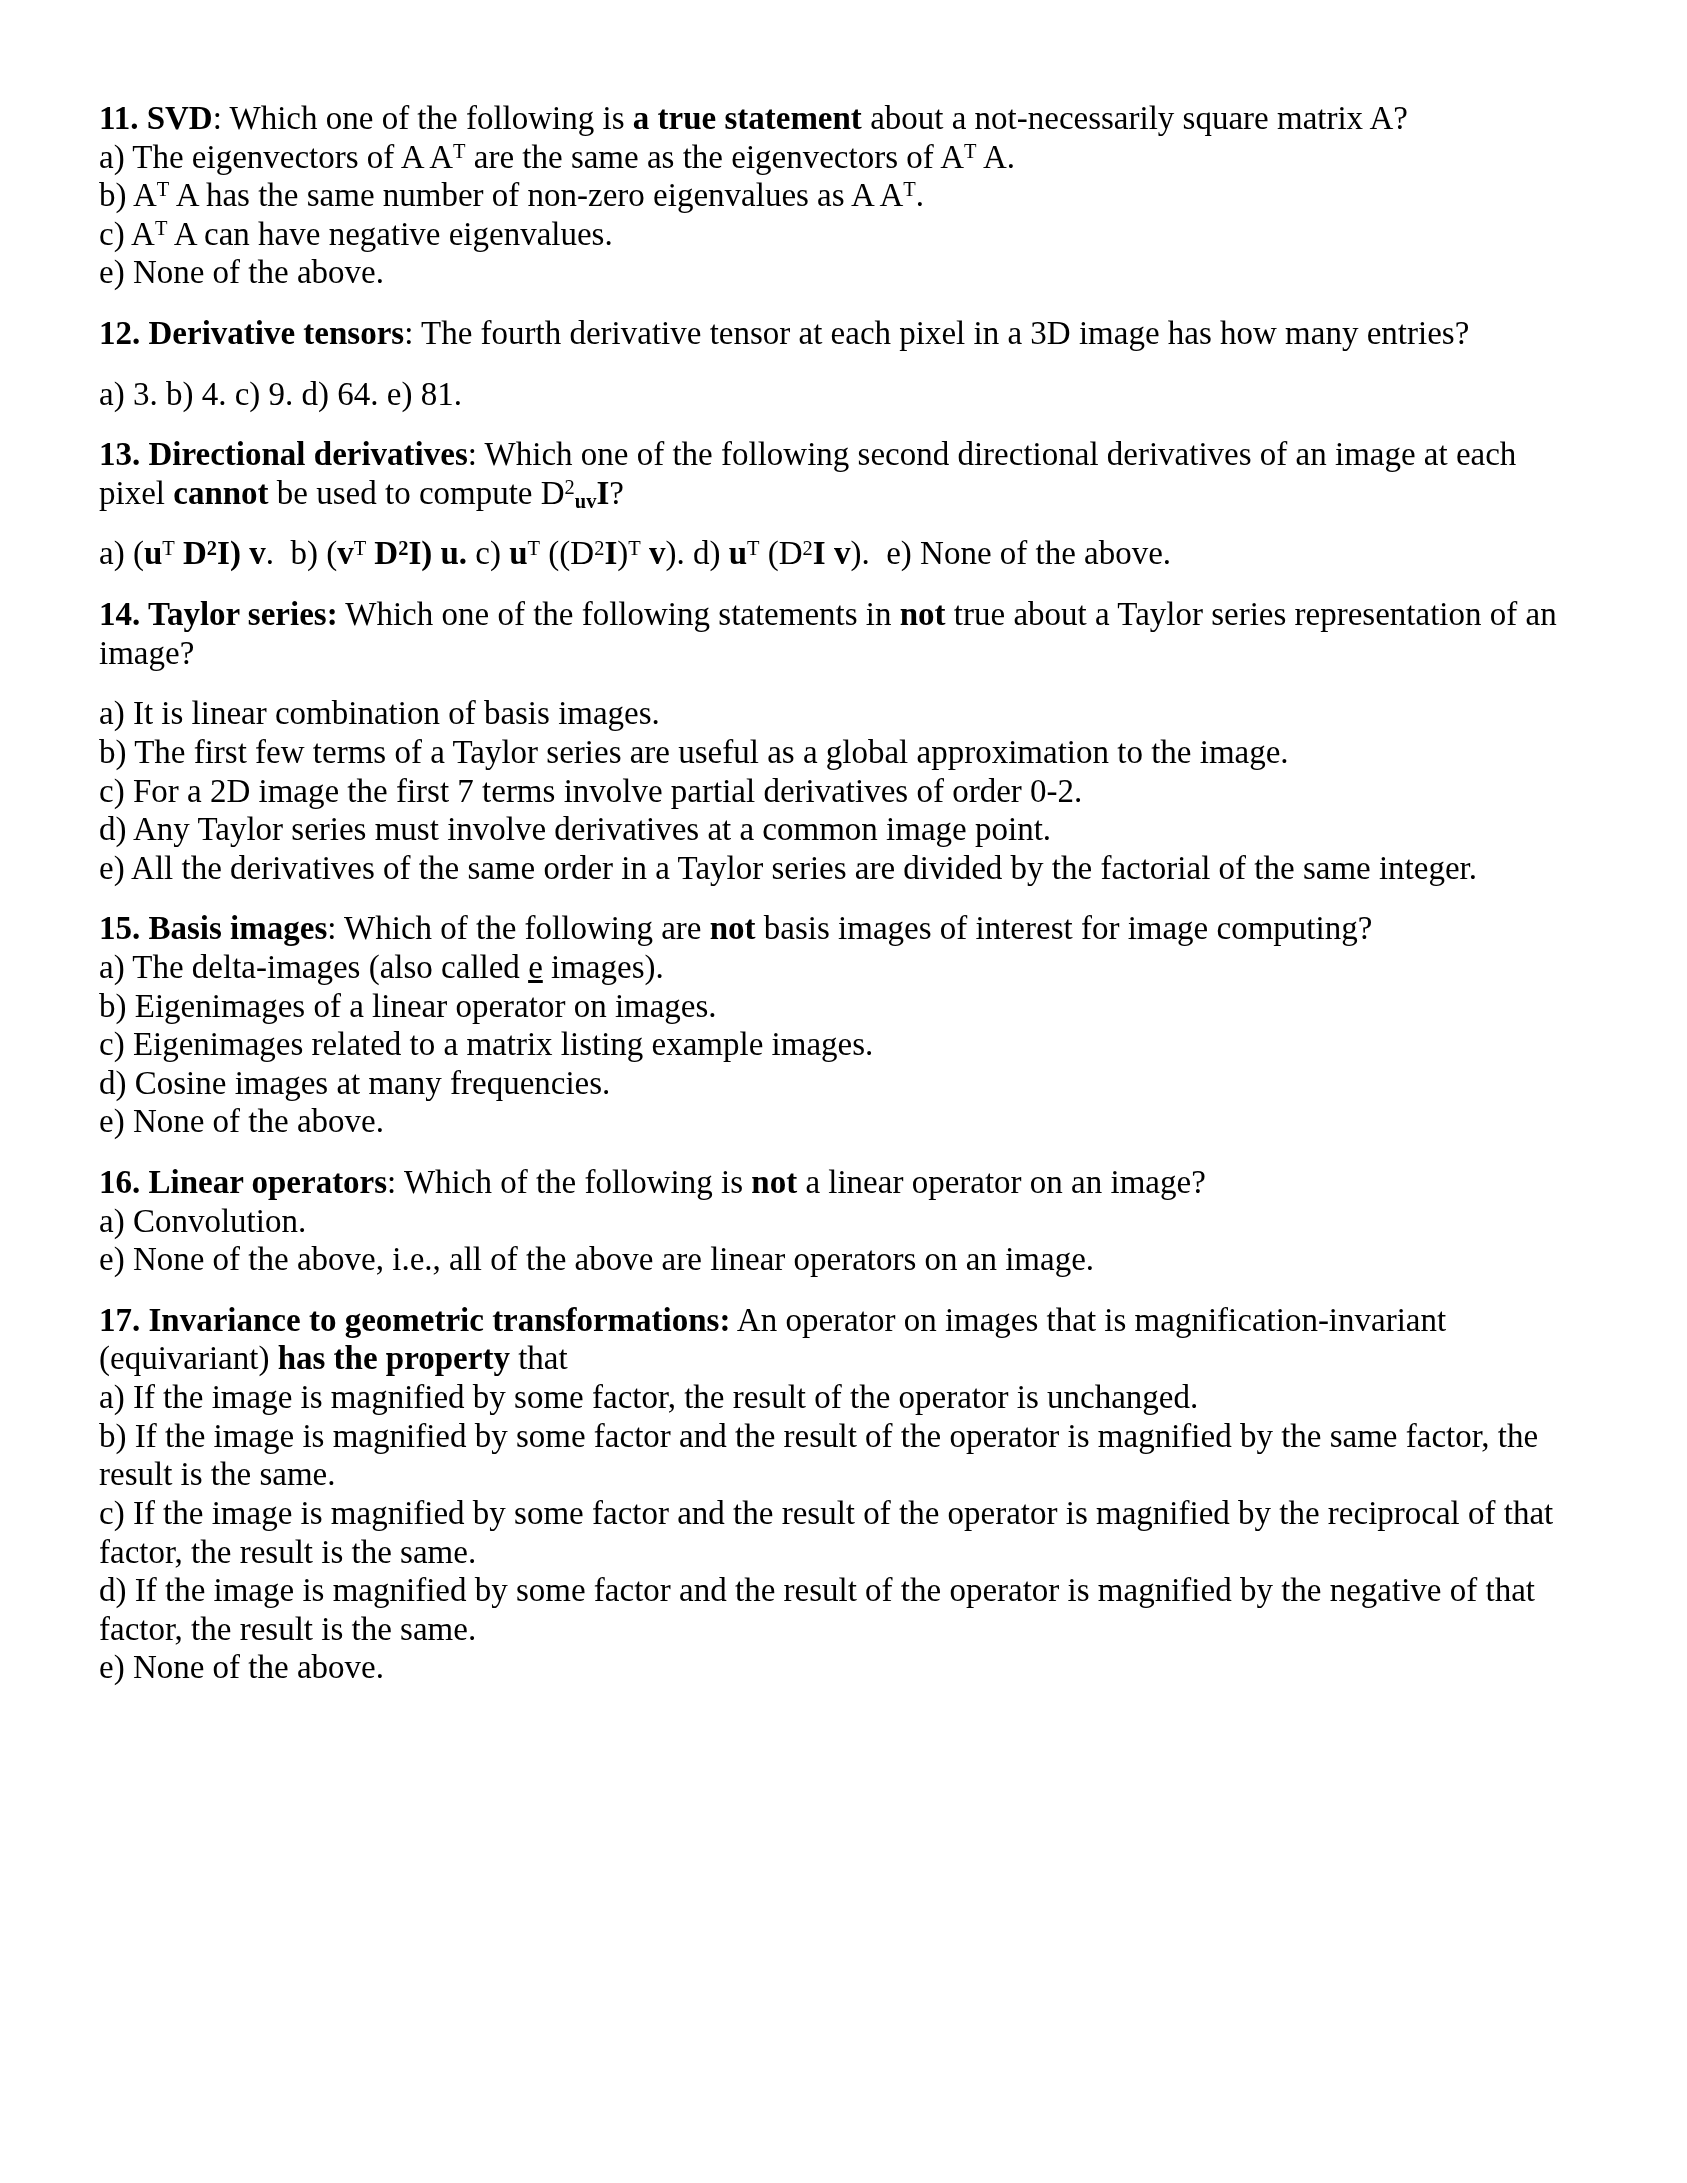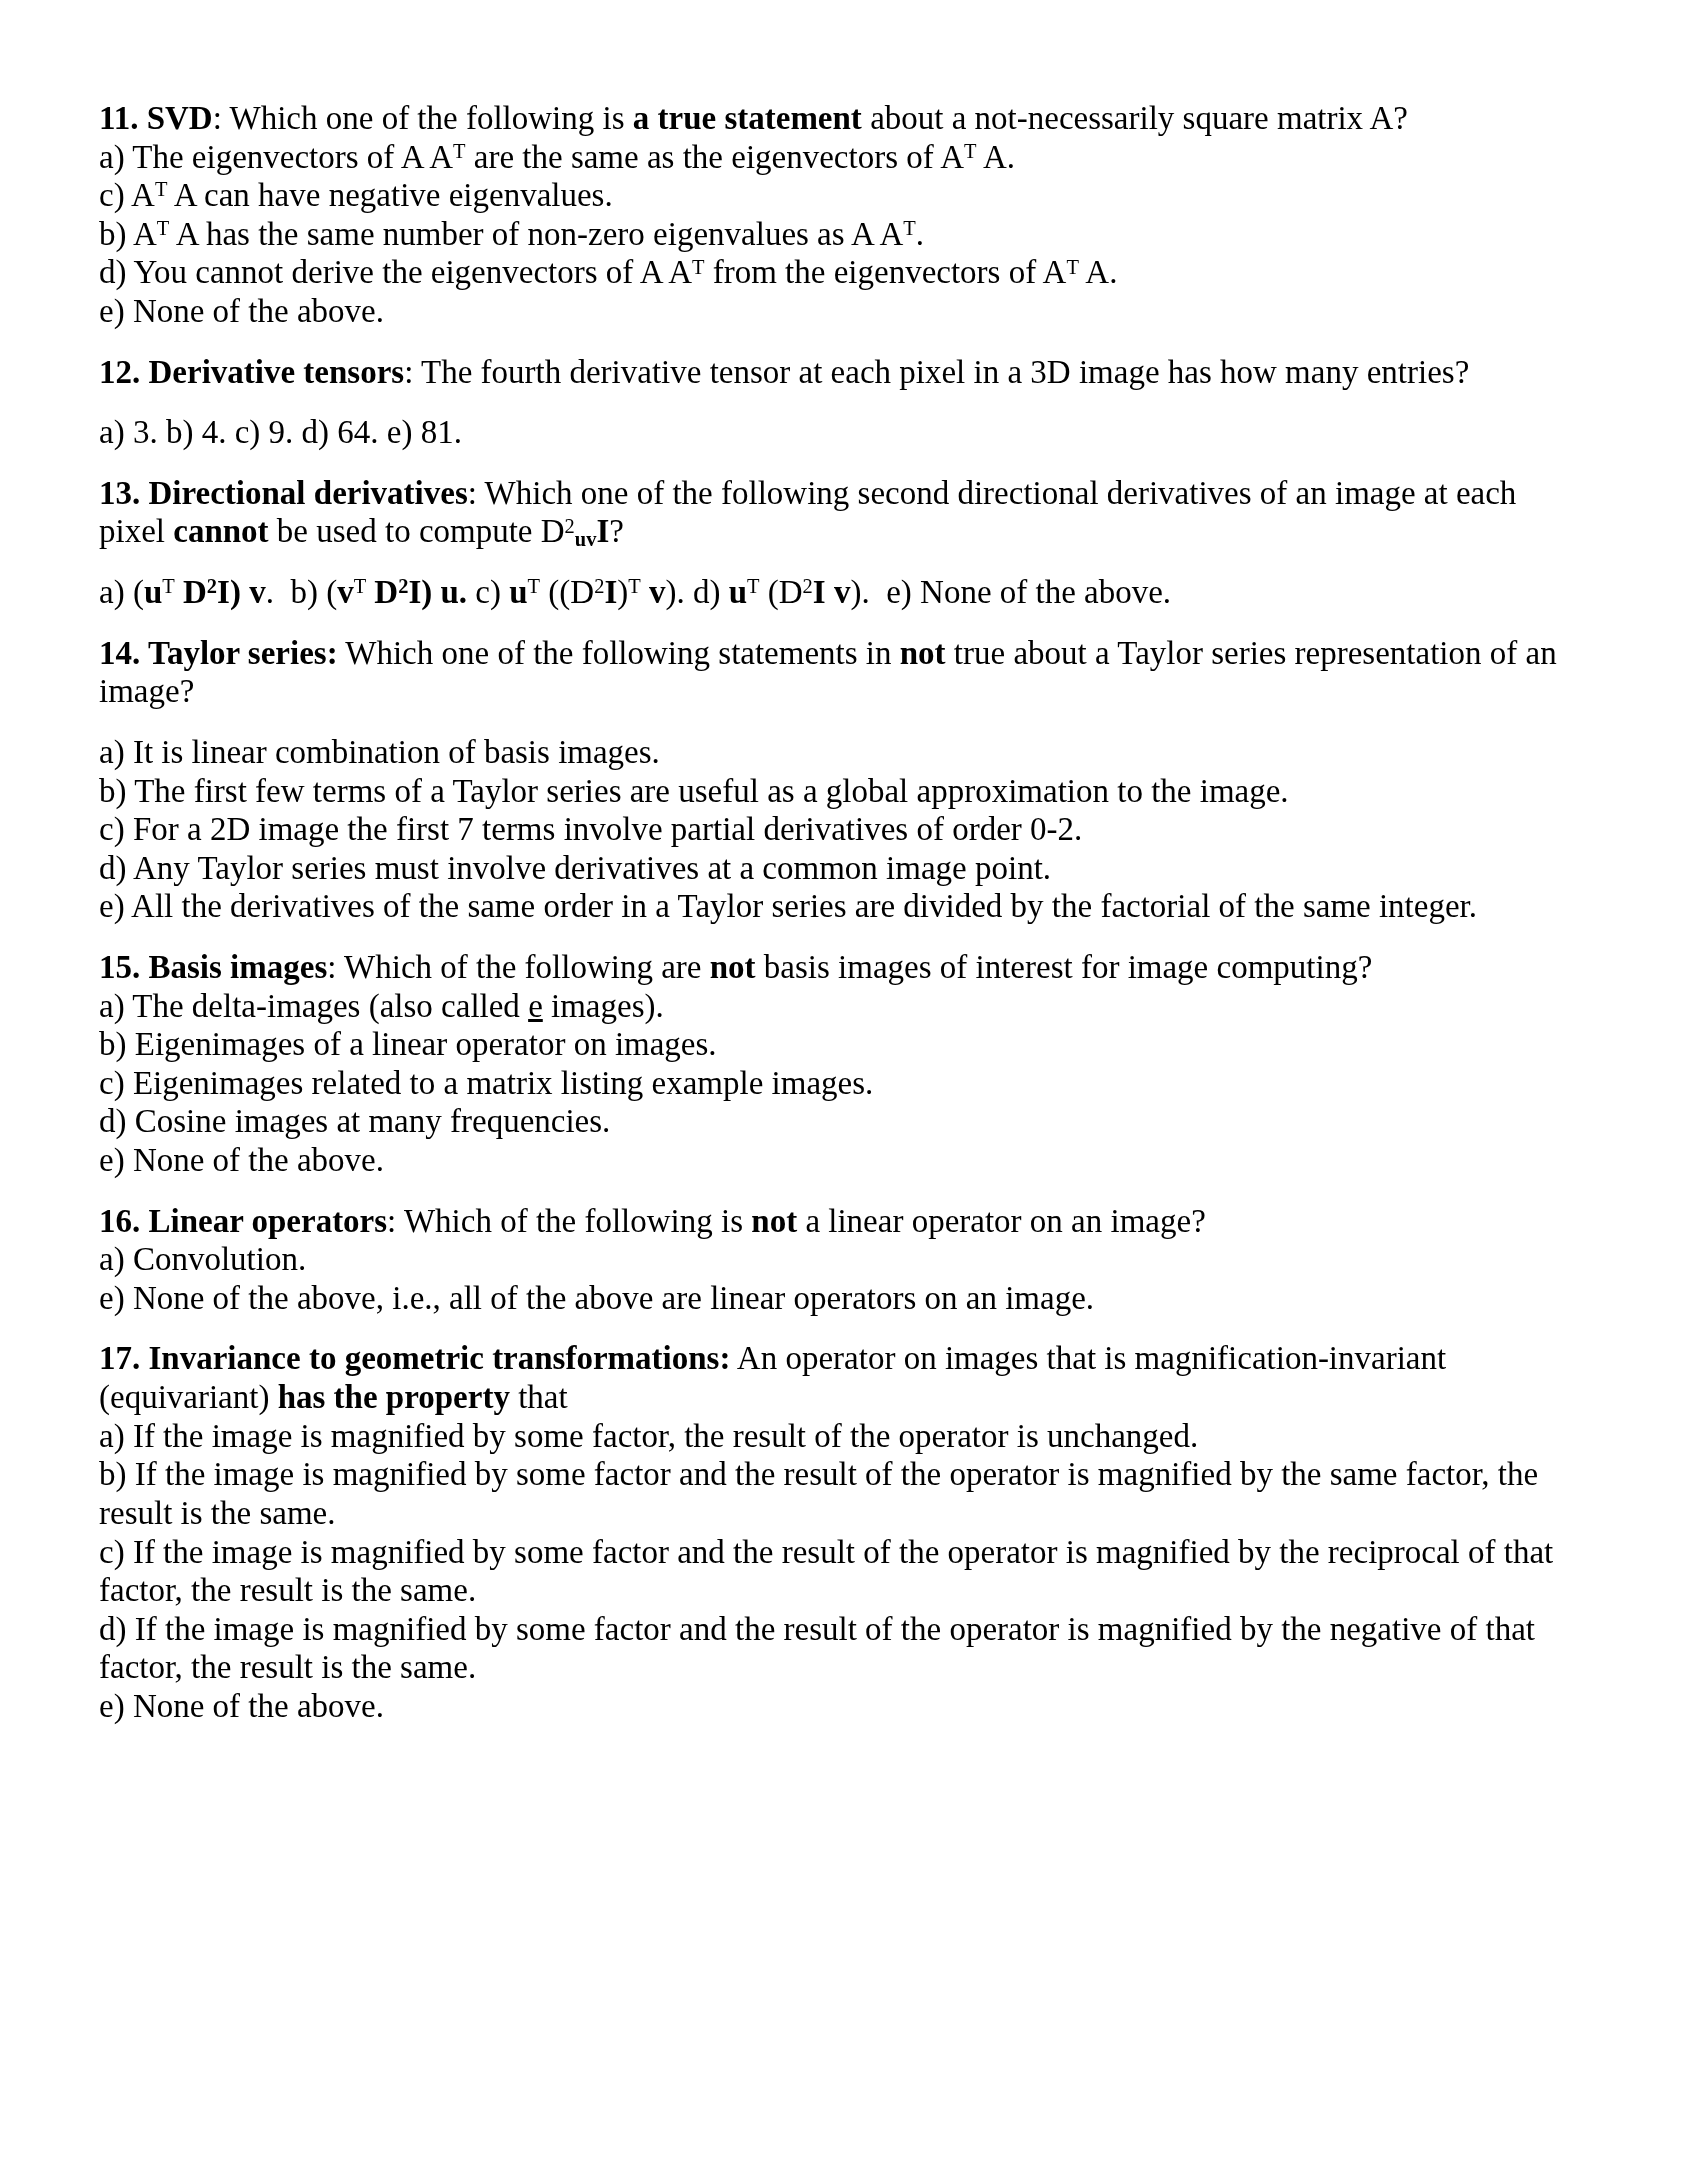--- a/index.html
+++ b/index.html
@@ -29,23 +29,22 @@
 </style>
 </head>
 <body>
 
 <div class="page">
 
   <section class="question">
     <div class="para">
         <div class="line"><span class="b">11. SVD</span><span>: Which one of the following is </span><span class="b">a true statement</span><span> about a not-necessarily square matrix A?</span></div>
         <div class="line"><span>a) The eigenvectors of A A</span><span class="sup">T</span><span> are the same as the eigenvectors of A</span><span class="sup">T</span><span> A.</span></div>
+        <div class="line"><span>b) A</span><span class="sup">T</span><span> A has the same number of non-zero eigenvalues as A A</span><span class="sup">T</span><span>.</span></div>
         <div class="line"><span>c) A</span><span class="sup">T</span><span> A can have negative eigenvalues.</span></div>
-        <div class="line"><span>b) A</span><span class="sup">T</span><span> A has the same number of non-zero eigenvalues as A A</span><span class="sup">T</span><span>.</span></div>
-        <div class="line"><span>d) You cannot derive the eigenvectors of A A</span><span class="sup">T</span><span> from the eigenvectors of A</span><span class="sup">T</span><span> A.</span></div>
         <div class="line"><span>e) None of the above.</span></div>
       </div>
   </section>
 
   <section class="question">
     <div class="para">
         <div class="line"><span class="b">12. Derivative tensors</span><span>: The fourth derivative tensor at each pixel in a 3D image has how many entries?</span></div>
       </div>
     <div class="para">
         <div class="line"><span>a) 3. b) 4. c) 9. d) 64. e) 81.</span></div>

